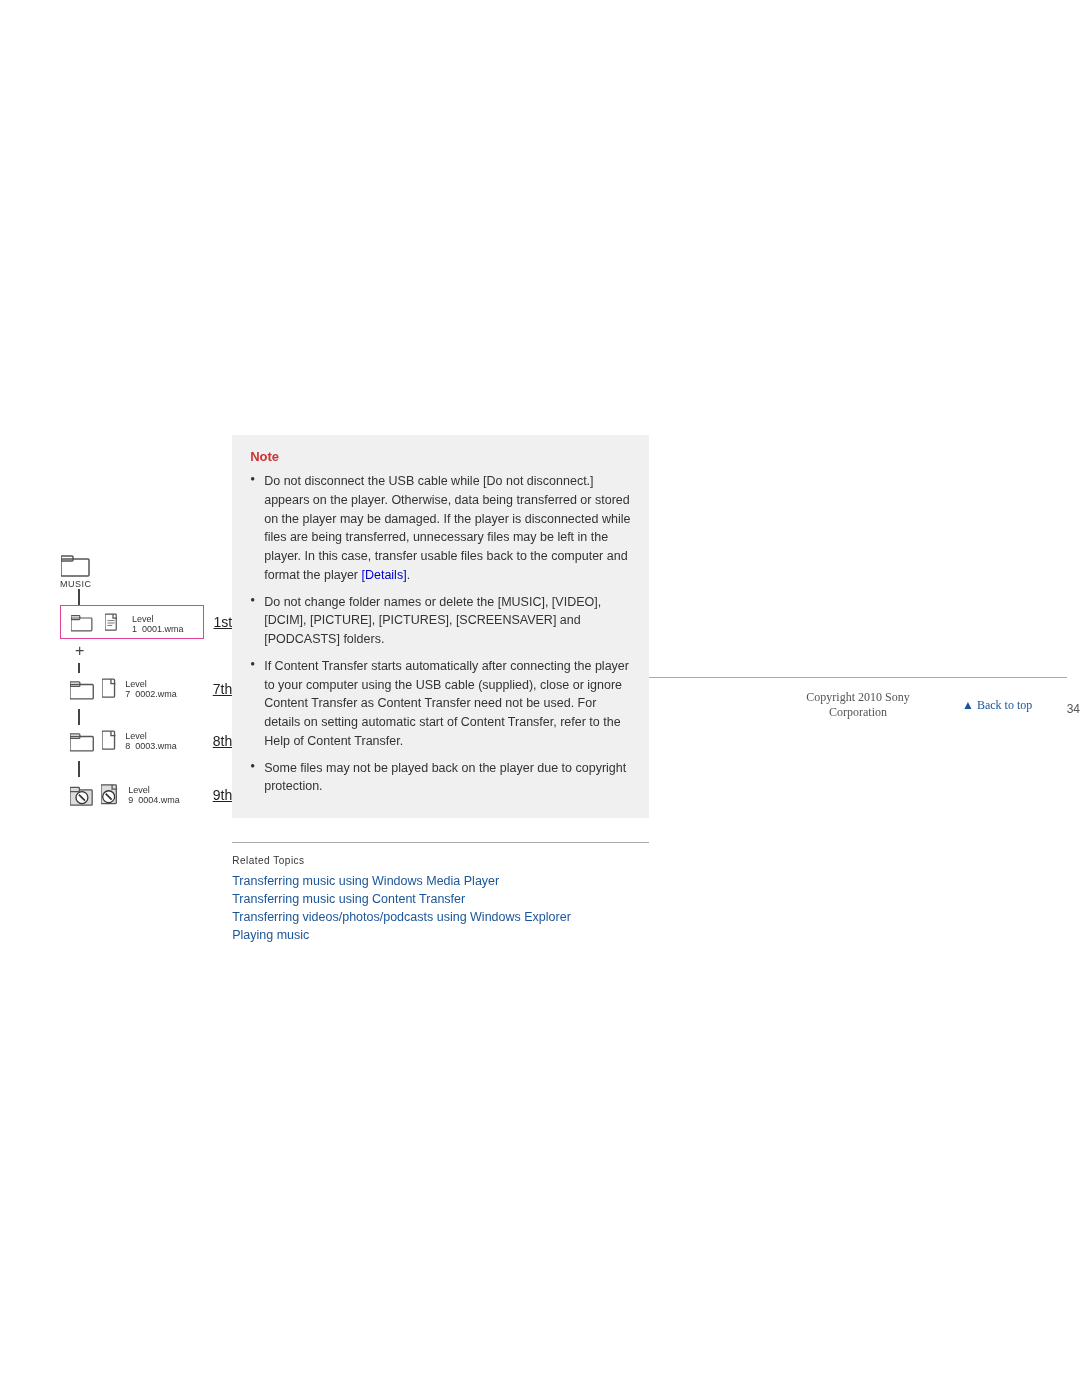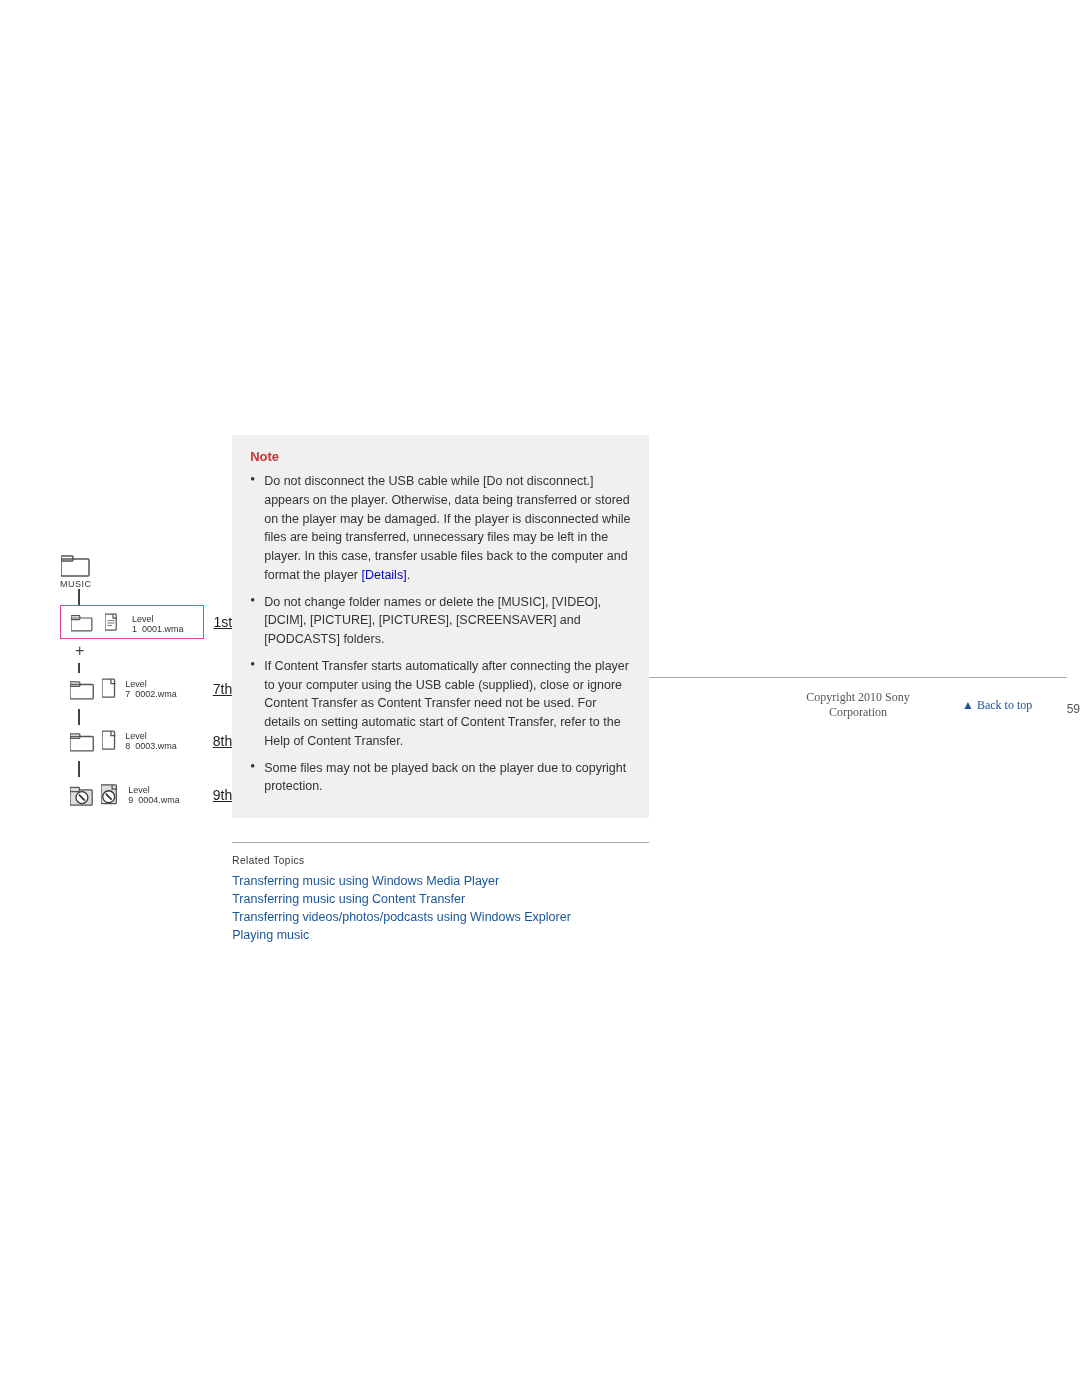--- a/index.html
+++ b/index.html
@@ -340,15 +340,15 @@
   </div>
 
   <div class="footer-area">
     <div style="flex:1;"></div>
     <span class="copyright-text">Copyright 2010 Sony Corporation</span>
     <div style="flex:1;text-align:center;">
       <a class="back-to-top" href="#">▲ Back to top</a>
     </div>
   </div>
 
-  <div class="page-number">59</div>
+  <div class="page-number">34</div>
 
 </div>
 
 </body></html>

